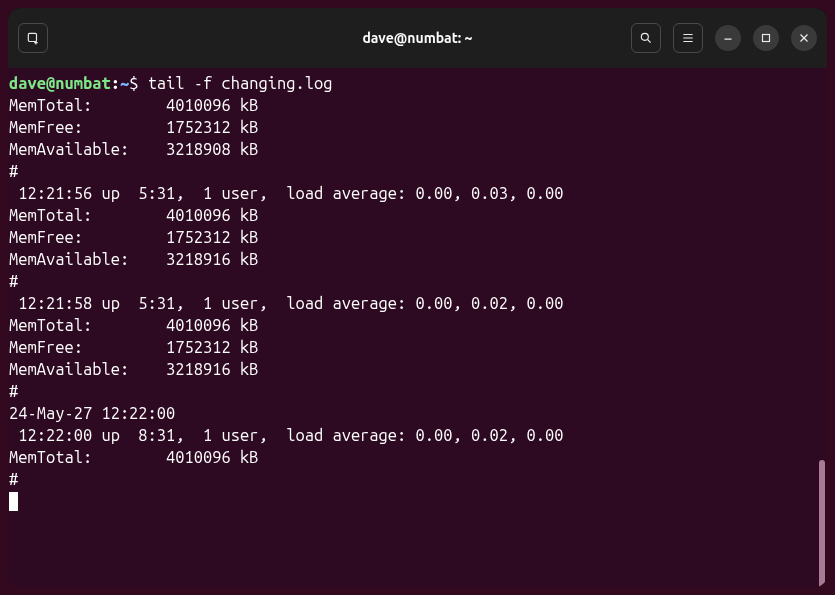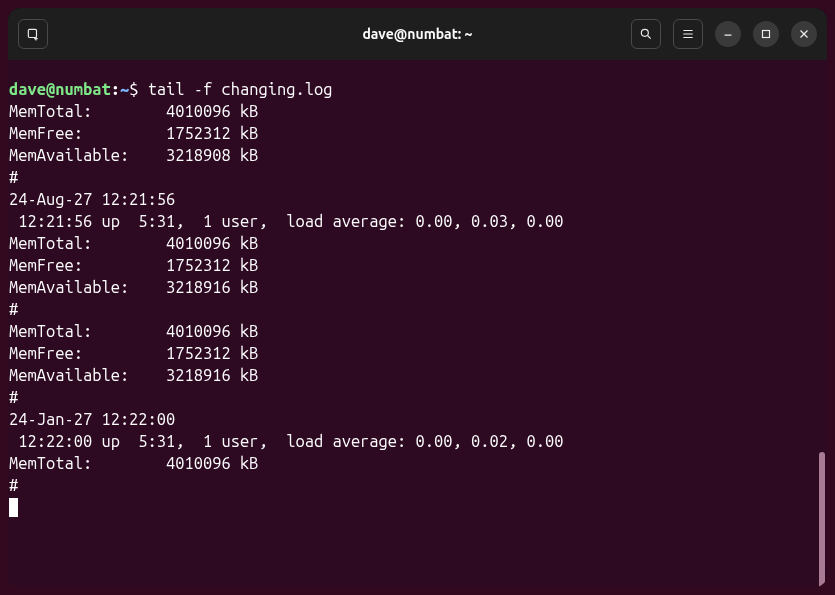--- a/index.html
+++ b/index.html
@@ -18,21 +18,21 @@
     .window {
       background: #1a0b14;
       border-radius: 12px;
       width: 100%;
       height: 100%;
       display: flex;
       flex-direction: column;
       overflow: hidden;
     }
     .titlebar {
-      height: 52px;
+      height: 60px;
       background: #1e1e1e;
       display: flex;
       align-items: center;
       padding: 0 10px;
       border-top-left-radius: 12px;
       border-top-right-radius: 12px;
       position: relative;
     }
     .titlebar-left {
       display: flex;
@@ -75,21 +75,21 @@
     .tb-btn svg {
       width: 14px;
       height: 14px;
       stroke: #eaeaea;
       fill: none;
       stroke-width: 2;
     }
     .terminal {
       flex: 1;
       background: #2d0a22;
-      padding: 18px 1px;
+      padding: 4px 1px;
       font-size: 16.5px;
       line-height: 22px;
       color: #ffffff;
       position: relative;
       overflow: hidden;
     }
     .line {
       white-space: pre;
     }
     .prompt-user { color: #7ee787; font-weight: bold; }
@@ -162,30 +162,30 @@
       </div>
     </div>
   </div>
 
   <div class="terminal">
     <div class="line"><span class="prompt-user">dave@numbat</span><span class="prompt-colon">:</span><span class="prompt-path">~</span><span class="prompt-dollar">$ </span><span class="cmd">tail -f changing.log</span></div>
     <div class="line">MemTotal:        4010096 kB</div>
     <div class="line">MemFree:         1752312 kB</div>
     <div class="line">MemAvailable:    3218908 kB</div>
     <div class="line">#</div>
-    <div class="line">24-Aug-27 12:21:56</div>
     <div class="line"> 12:21:56 up  5:31,  1 user,  load average: 0.00, 0.03, 0.00</div>
     <div class="line">MemTotal:        4010096 kB</div>
     <div class="line">MemFree:         1752312 kB</div>
     <div class="line">MemAvailable:    3218916 kB</div>
     <div class="line">#</div>
+    <div class="line"> 12:21:58 up  5:31,  1 user,  load average: 0.00, 0.02, 0.00</div>
     <div class="line">MemTotal:        4010096 kB</div>
     <div class="line">MemFree:         1752312 kB</div>
     <div class="line">MemAvailable:    3218916 kB</div>
     <div class="line">#</div>
-    <div class="line">24-Jan-27 12:22:00</div>
-    <div class="line"> 12:22:00 up  5:31,  1 user,  load average: 0.00, 0.02, 0.00</div>
+    <div class="line">24-May-27 12:22:00</div>
+    <div class="line"> 12:22:00 up  8:31,  1 user,  load average: 0.00, 0.02, 0.00</div>
     <div class="line">MemTotal:        4010096 kB</div>
     <div class="line">#</div>
     <div class="line"><span class="cursor"></span></div>
     <div class="scrollbar"></div>
   </div>
 </div>
 
 </body></html>

